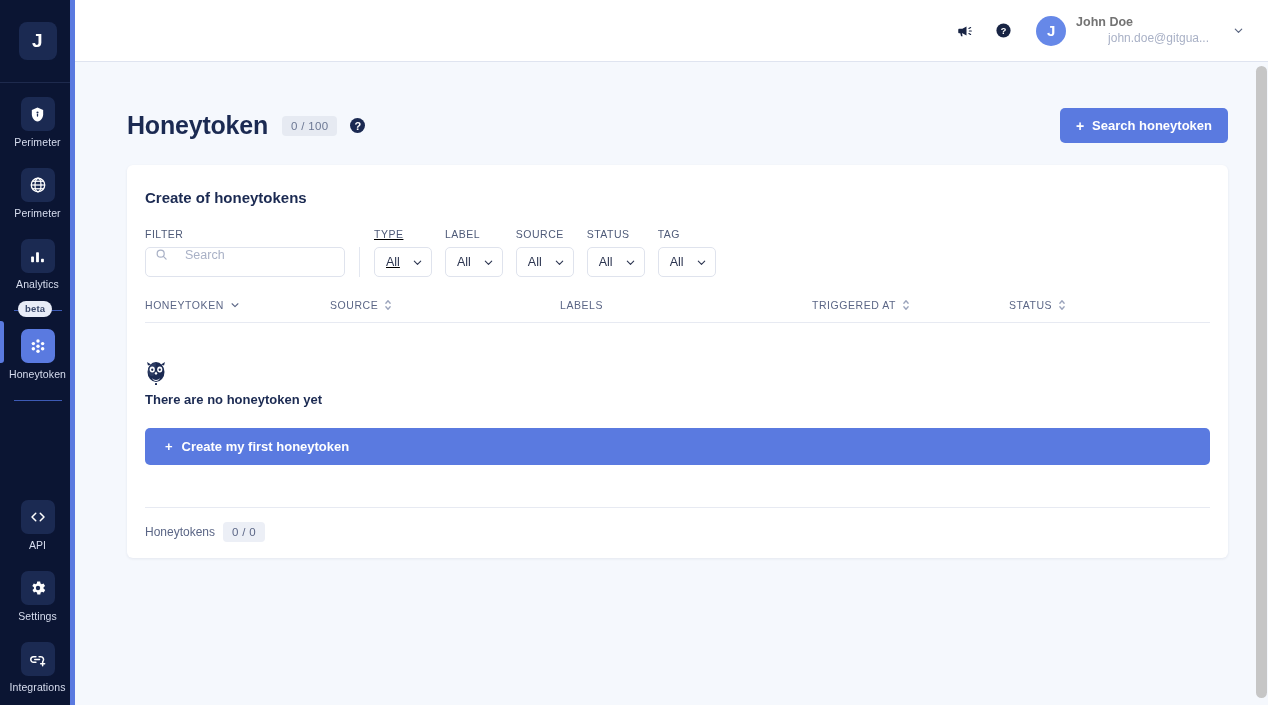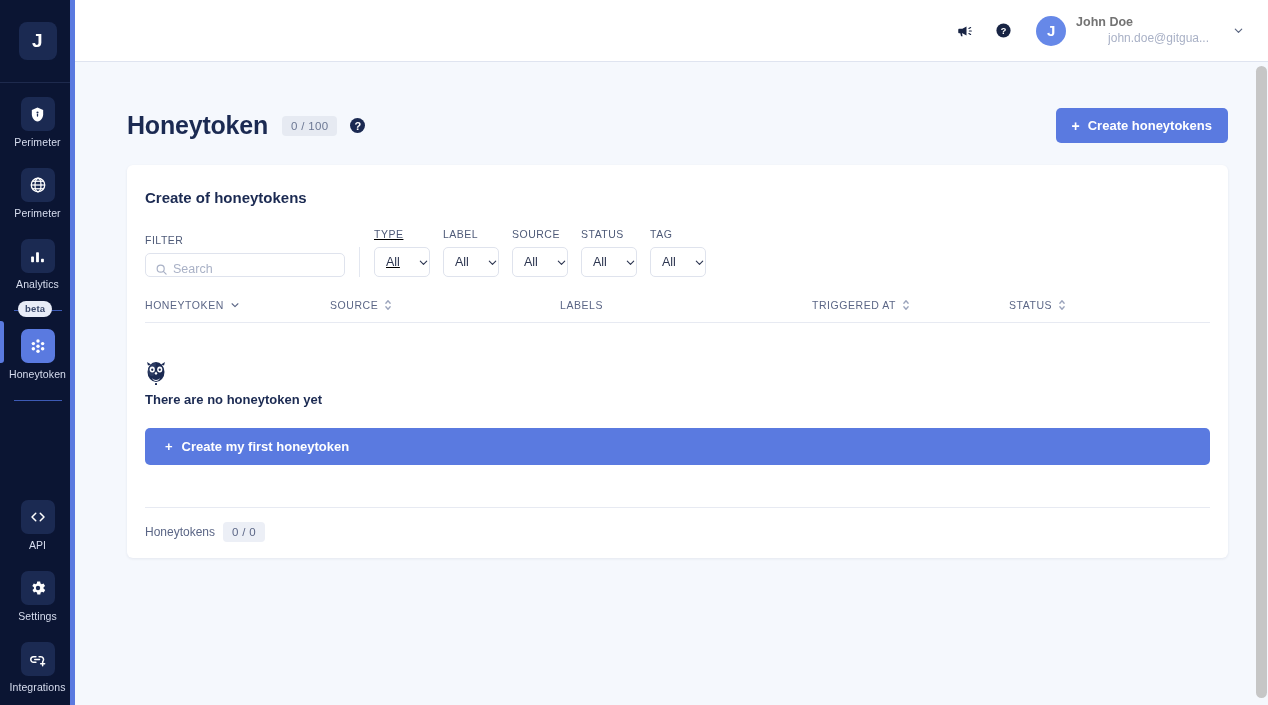--- a/index.html
+++ b/index.html
@@ -122,33 +122,33 @@
   }
   .card-title { font-size: 15px; font-weight: bold; color: #1b2a52; padding-left: 0px; }
 
   .filters { display: flex; align-items: flex-end; margin-top: 22px; }
   .filter-col { display: flex; flex-direction: column; }
   .filter-lbl {
     font-size: 10.5px; color: #4e5a78; letter-spacing: 0.5px;
     text-transform: uppercase; margin-bottom: 7px; font-weight: normal;
   }
   .search-box {
-    width: 200px; height: 24px; border: 1px solid #dfe3ed; border-radius: 5px;
-    display: flex; align-items: flex-end; padding: 0 9px; gap: 5px; background: #fff;
+    width: 200px; height: 30px; border: 1px solid #dfe3ed; border-radius: 5px;
+    display: flex; align-items: flex-start; padding: 0 9px; gap: 17px; background: #fff;
   }
   .search-box input {
     border: none; outline: none; font-size: 12.5px; color: #2c3550;
     font-family: "Liberation Sans", sans-serif; width: 100%; background: transparent;
   }
   .search-box input::placeholder { color: #a9b1c6; }
   .vsep { width: 1px; height: 30px; background: #e3e7f0; margin: 0 14px; align-self: flex-end; }
   .sel {
     height: 30px; min-width: 56px; border: 1px solid #dfe3ed; border-radius: 5px;
     display: flex; align-items: center; justify-content: space-between;
-    padding: 0 0 0 11px; gap: 12px; font-size: 12.5px; color: #2c3550;
+    padding: 0 8px 0 11px; gap: 12px; font-size: 12.5px; color: #2c3550;
     cursor: pointer; background: #fff;
   }
   .filter-col + .filter-col { margin-left: 13px; }
 
   .thead {
     display: flex; align-items: center;
     border-bottom: 1px solid #e7eaf2;
     margin-top: 22px; padding-bottom: 11px;
   }
   .th {
@@ -339,21 +339,21 @@
 
     <main class="content">
 
       <div class="page-head">
         <div class="page-title">Honeytoken</div>
         <div class="count-chip">0 / 100</div>
         <div class="help-dot">?</div>
         <div class="head-spacer"></div>
         <button class="btn-primary">
           <span class="plus">+</span>
-          <span>Create honeytokens</span>
+          <span>Search honeytoken</span>
         </button>
       </div>
 
       <section class="card">
         <div class="card-title">Create of honeytokens</div>
 
         <div class="filters">
           <div class="filter-col">
             <div class="filter-lbl">FILTER</div>
             <div class="search-box">

